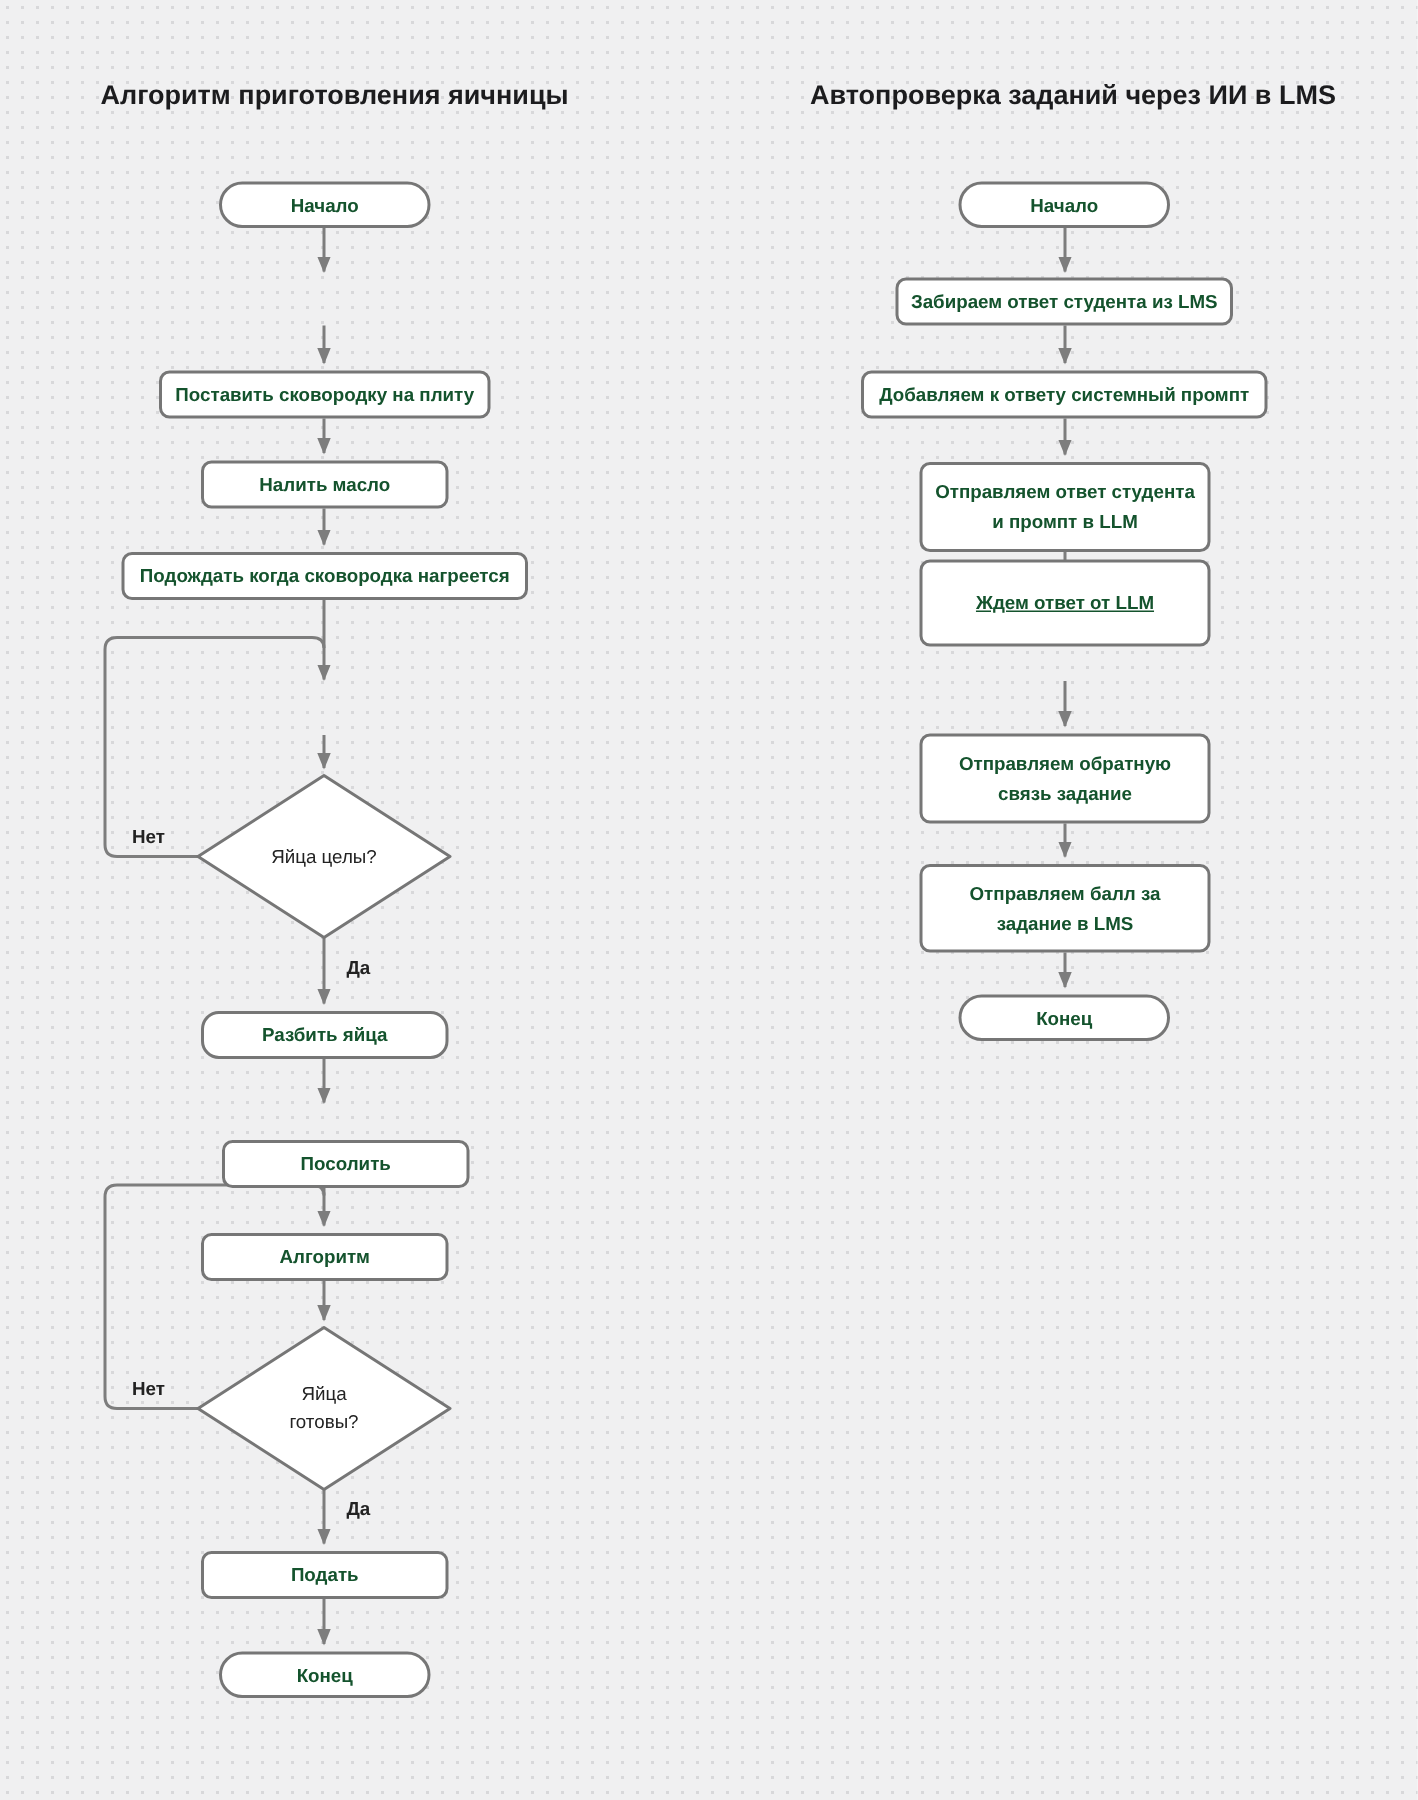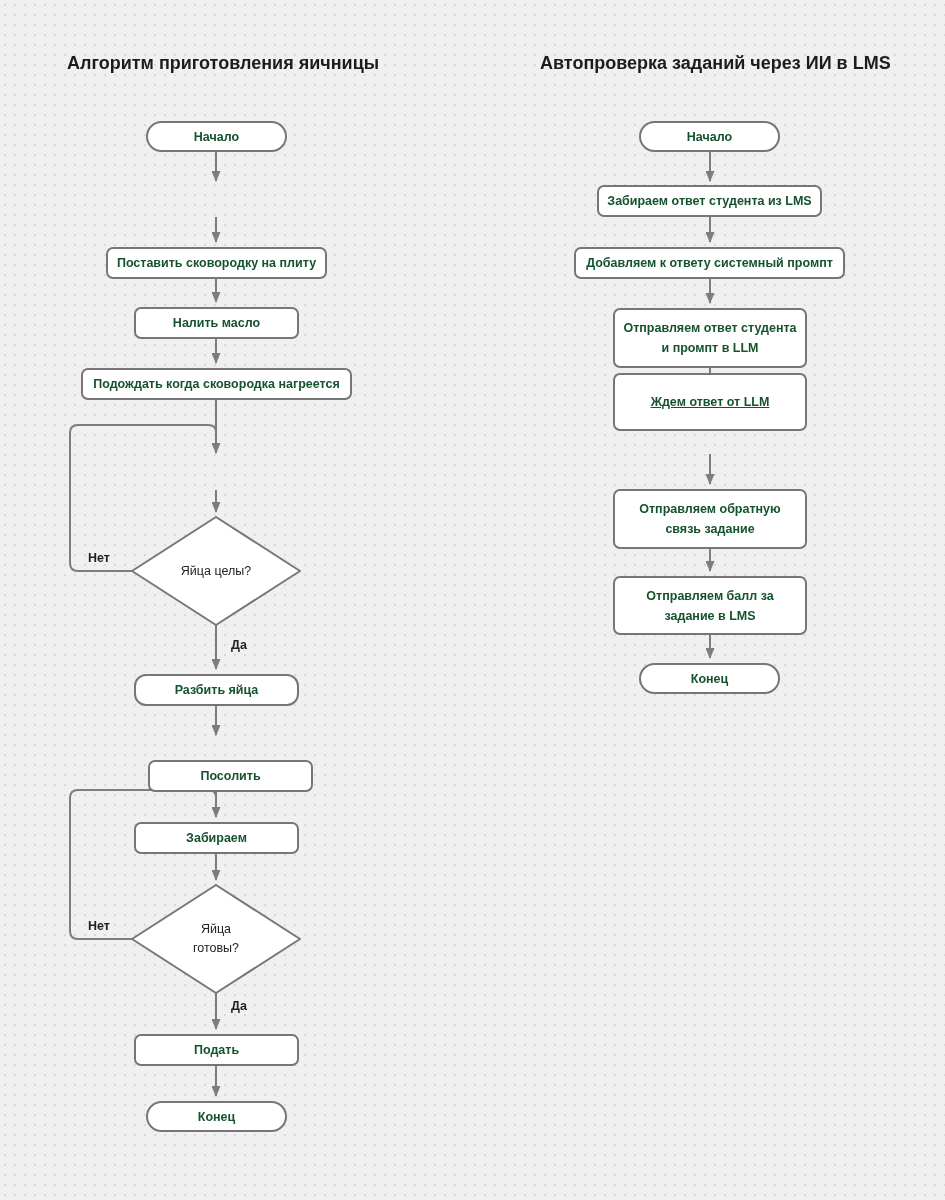--- a/index.html
+++ b/index.html
@@ -121,21 +121,21 @@
 
   <div class="decision-label" style="left:156px; top:541px; width:120px; height:60px;">Яйца целы?</div>
 
   <div class="edge-label" style="left:88px; top:551px;">Нет</div>
   <div class="edge-label" style="left:231px; top:638px;">Да</div>
 
   <div class="node process" style="left:134px; top:674px; width:165px; height:32px;border-radius:12px;">Разбить яйца</div>
 
   <div class="node process" style="left:148px; top:740px; width:165px; height:32px;margin-top:20px;">Посолить</div>
 
-  <div class="node process" style="left:134px; top:822px; width:165px; height:32px;">Забираем</div>
+  <div class="node process" style="left:134px; top:822px; width:165px; height:32px;">Алгоритм</div>
 
   <div class="decision-label" style="left:156px; top:909px; width:120px; height:60px;">Яйца
 готовы?</div>
 
   <div class="edge-label" style="left:88px; top:919px;">Нет</div>
   <div class="edge-label" style="left:231px; top:999px;">Да</div>
 
   <div class="node process" style="left:134px; top:1034px; width:165px; height:32px;">Подать</div>
 
   <div class="node terminator" style="left:146px; top:1101px; width:141px; height:31px;">Конец</div>

